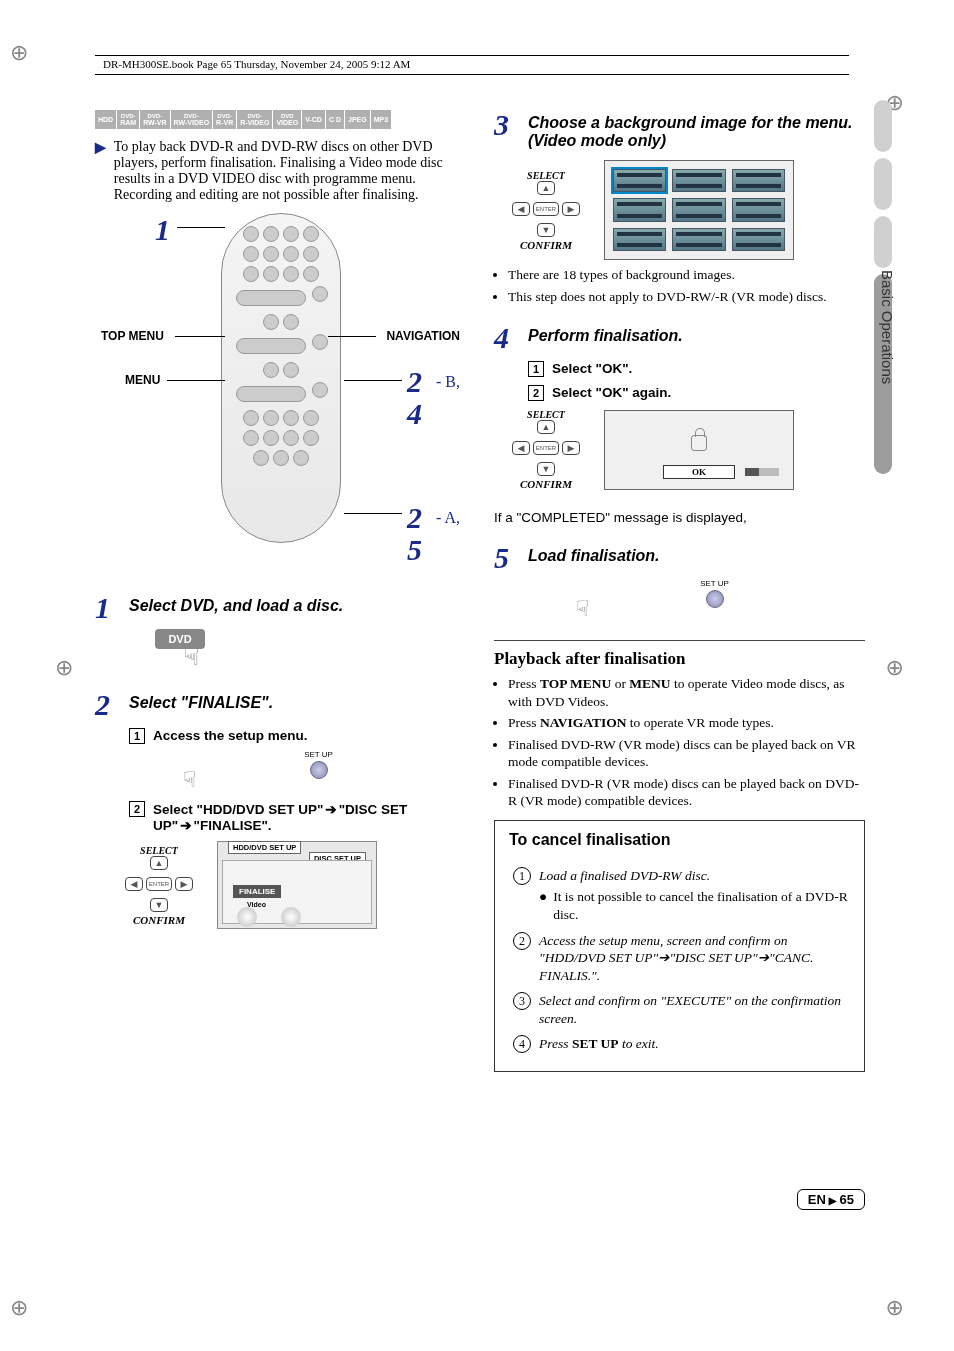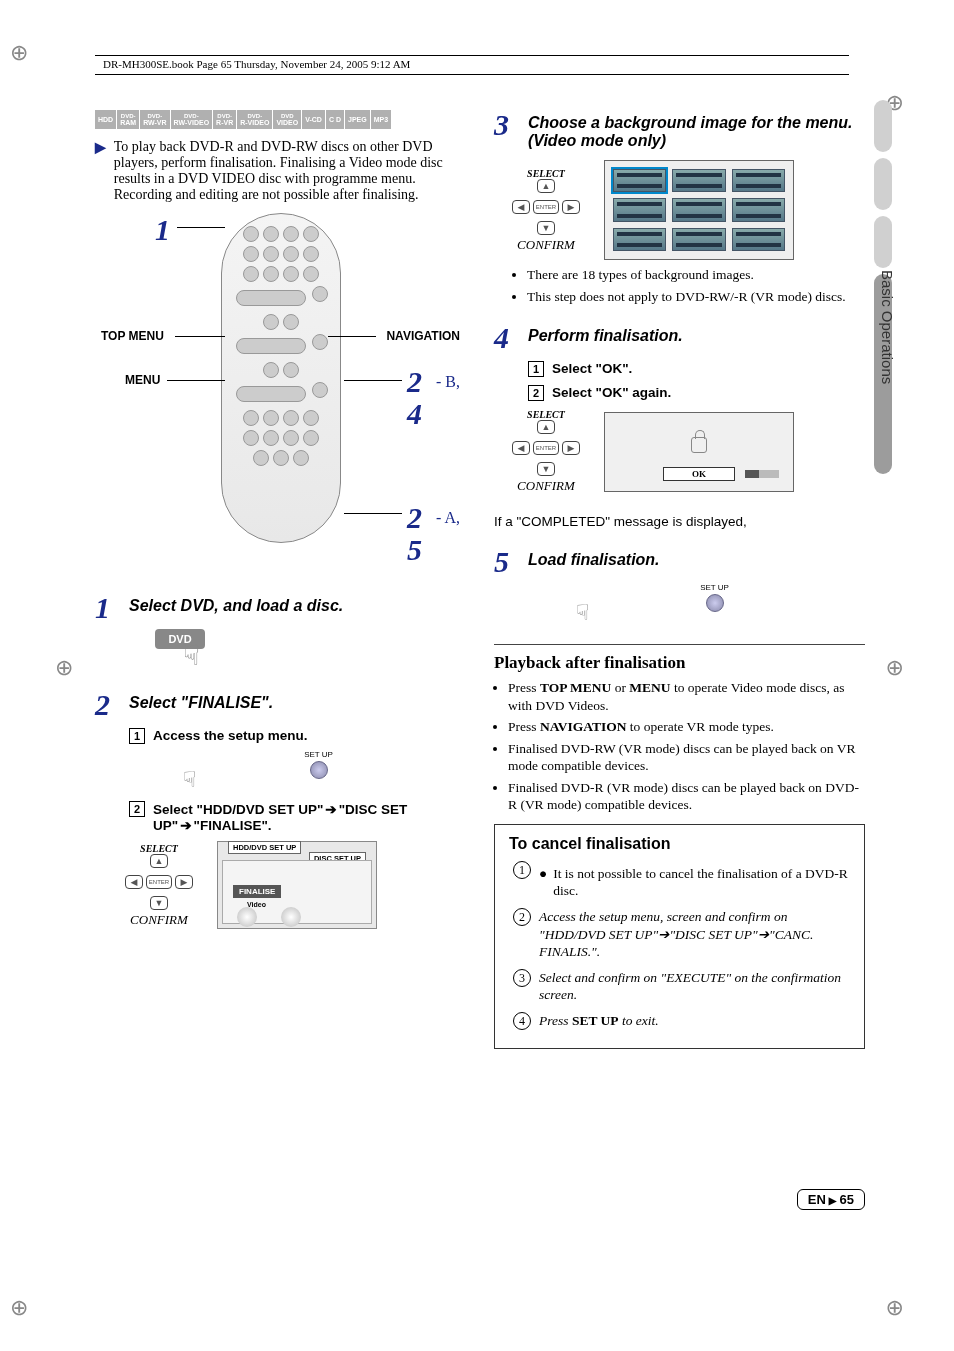--- a/index.html
+++ b/index.html
@@ -116,21 +116,21 @@
   .sel-conf { display:flex; flex-direction:column; align-items:center; }
   .sel-conf .label { font-weight:bold; font-style:italic; font-size:10px; }
   .sel-conf .pad {
     width:80px; height:56px; position:relative;
   }
   .ar { position:absolute; width:18px; height:14px; border:1px solid #444; border-radius:4px; background:#fff;
         font-size:9px; text-align:center; line-height:12px; font-family:sans-serif; color:#555;}
   .ar.up{top:0;left:31px;} .ar.down{top:42px;left:31px;}
   .ar.left{top:21px;left:6px;} .ar.right{top:21px;left:56px;}
   .ar.enter{top:21px;left:27px;width:26px;font-size:6px;}
-  .conf-label{font-weight:normal;font-style:italic;font-size:13px;margin-top:2px;}
+  .conf-label{font-weight:bold;font-style:italic;font-size:11px;margin-top:2px;}
 
   .menu-shot {
     width:160px; height:88px; background:#e8e8e8; border:1px solid #888;
     position:relative; font-family:Arial,sans-serif;
   }
   .menu-tab { position:absolute; background:#fff; border:1px solid #666; font-size:7.5px; font-weight:bold; padding:1px 4px;}
   .menu-inner { position:absolute; top:18px; left:4px; right:4px; bottom:4px; background:#f4f4f4; border:1px solid #aaa;}
   .finalise-box{position:absolute;top:24px;left:10px;background:#555;color:#fff;font-size:8px;font-weight:bold;padding:2px 6px;}
   .video-lbl{position:absolute;top:40px;left:24px;font-size:7px;font-weight:bold;}
   .disc-icons{position:absolute;top:46px;left:14px;width:130px;height:24px;display:flex;gap:24px;}
@@ -153,21 +153,21 @@
   .prog{position:absolute;bottom:13px;right:14px;width:34px;height:8px;background:#bbb;}
   .prog::before{content:"";position:absolute;left:0;top:0;bottom:0;width:14px;background:#555;}
 
   .bullet-list{margin-left:14px;margin-top:6px;}
   .bullet-list li{list-style:disc;margin-bottom:4px;font-size:13.5px;line-height:1.3;}
 
   .section-line{border-top:1px solid #444;margin:18px 0 8px;}
   .section-head{font-family:"Times New Roman",serif;font-weight:bold;font-size:17px;margin-bottom:4px;}
 
   .cancel-box{border:1px solid #333;padding:10px 14px;margin-top:10px;}
-  .cancel-head{font-family:Arial,sans-serif;font-weight:bold;font-size:16px;margin-bottom:8px;}
+  .cancel-head{font-family:Arial,sans-serif;font-weight:bold;font-size:16px;margin-bottom:18px;}
   .circ-list{margin-left:4px;}
   .circ-item{display:flex;gap:8px;font-size:13.5px;font-style:italic;margin-bottom:8px;line-height:1.3;}
   .circ{width:18px;height:18px;border:1px solid #000;border-radius:50%;text-align:center;font-style:normal;font-size:12px;flex-shrink:0;line-height:16px;}
   .circ-item .sub{display:flex;gap:6px;font-style:normal;margin-top:4px;}
   .circ-item .sub .dot{font-weight:bold;}
 
   .footer{
     position:absolute; bottom:30px; right:0;
     font-family:Arial,sans-serif; font-weight:bold; font-size:13px;
     border:1px solid #000; border-radius:6px; padding:2px 10px;
@@ -390,21 +390,21 @@
           <div class="thumb"></div>
           <div class="thumb"></div>
           <div class="thumb"></div>
           <div class="thumb"></div>
           <div class="thumb"></div>
           <div class="thumb"></div>
           <div class="thumb"></div>
           <div class="thumb"></div>
         </div>
       </div>
-      <ul class="bullet-list" style="margin-left:33px">
+      <ul class="bullet-list" style="margin-left:14px">
         <li>There are 18 types of background images.</li>
         <li>This step does not apply to DVD-RW/-R (VR mode) discs.</li>
       </ul>
     </div>
 
     <div class="step">
       <div class="step-head">
         <div class="step-num">4</div>
         <div class="step-title">Perform finalisation.</div>
       </div>
@@ -457,20 +457,21 @@
       <li>Finalised DVD-RW (VR mode) discs can be played back on VR mode compatible devices.</li>
       <li>Finalised DVD-R (VR mode) discs can be played back on DVD-R (VR mode) compatible devices.</li>
     </ul>
 
     <div class="cancel-box">
       <div class="cancel-head">To cancel finalisation</div>
       <div class="circ-list">
         <div class="circ-item">
           <div class="circ">1</div>
           <div>
+            <div>Load a finalised DVD-RW disc.</div>
             <div class="sub">
                 <span class="dot">●</span>
                 <span>It is not possible to cancel the finalisation of a DVD-R disc.</span>
               </div>
           </div>
         </div>
         <div class="circ-item">
           <div class="circ">2</div>
           <div><span>Access the setup menu, screen and confirm on "HDD/DVD SET UP"</span>➔<span>"DISC SET UP"</span>➔<span>"CANC. FINALIS.".</span></div>
         </div>

